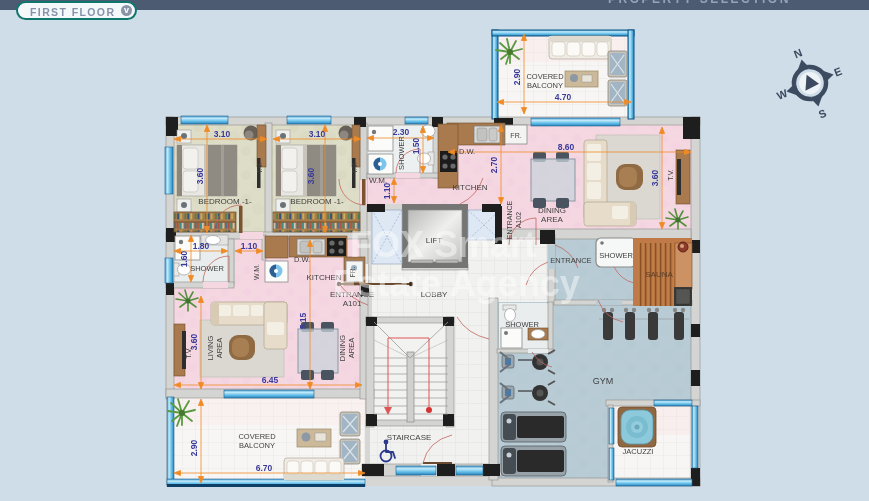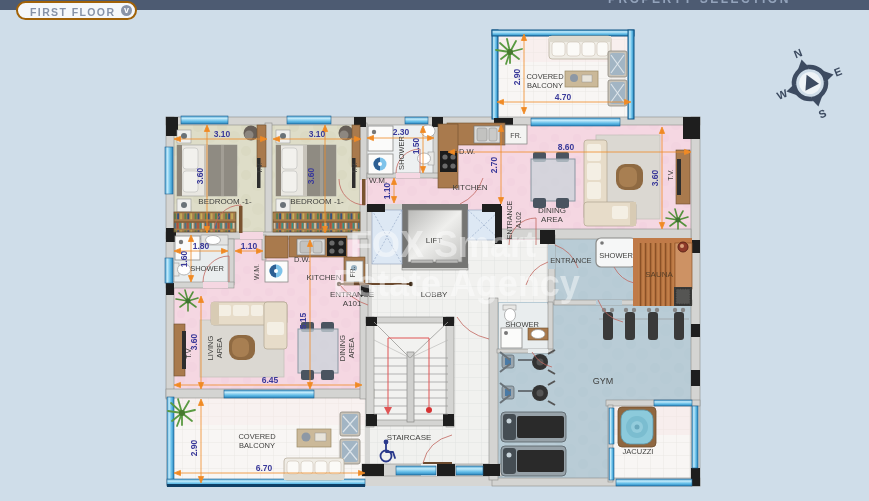--- a/index.html
+++ b/index.html
@@ -1,19 +1,19 @@
 <!DOCTYPE html>
 <html><head>
 <meta charset="utf-8">
 <style>
 html,body{margin:0;padding:0}
 body{width:869px;height:501px;background:#cfdde9;font-family:"Liberation Sans",sans-serif;overflow:hidden;position:relative}
 .topbar{position:absolute;left:0;top:0;width:869px;height:10px;background:#4d5b72;overflow:hidden}
 .topbar span{position:absolute;left:608px;top:-8px;font-size:12px;font-weight:bold;letter-spacing:2.5px;color:#93a3bb}
-.pill{position:absolute;left:16px;top:1px;width:121px;height:19px;background:#f5f8fb;border:2px solid #a16207;border-radius:12px;box-sizing:border-box;z-index:5}
+.pill{position:absolute;left:16px;top:1px;width:121px;height:19px;background:#f5f8fb;border:2px solid #0f766e;border-radius:12px;box-sizing:border-box;z-index:5}
 .pill .t{position:absolute;left:12px;top:3px;font-size:10.5px;font-weight:bold;letter-spacing:1.4px;color:#8692a7;white-space:nowrap}
 .pill .c{position:absolute;right:3px;top:2px;width:11px;height:11px;border-radius:50%;background:#8a94a7;color:#fff;font-size:9px;font-weight:bold;text-align:center;line-height:11px}
 svg{position:absolute;left:0;top:0}
 </style>
 </head>
 <body>
 
 <div class="topbar">
     <span>PROPERTY SELECTION</span>
   </div>

